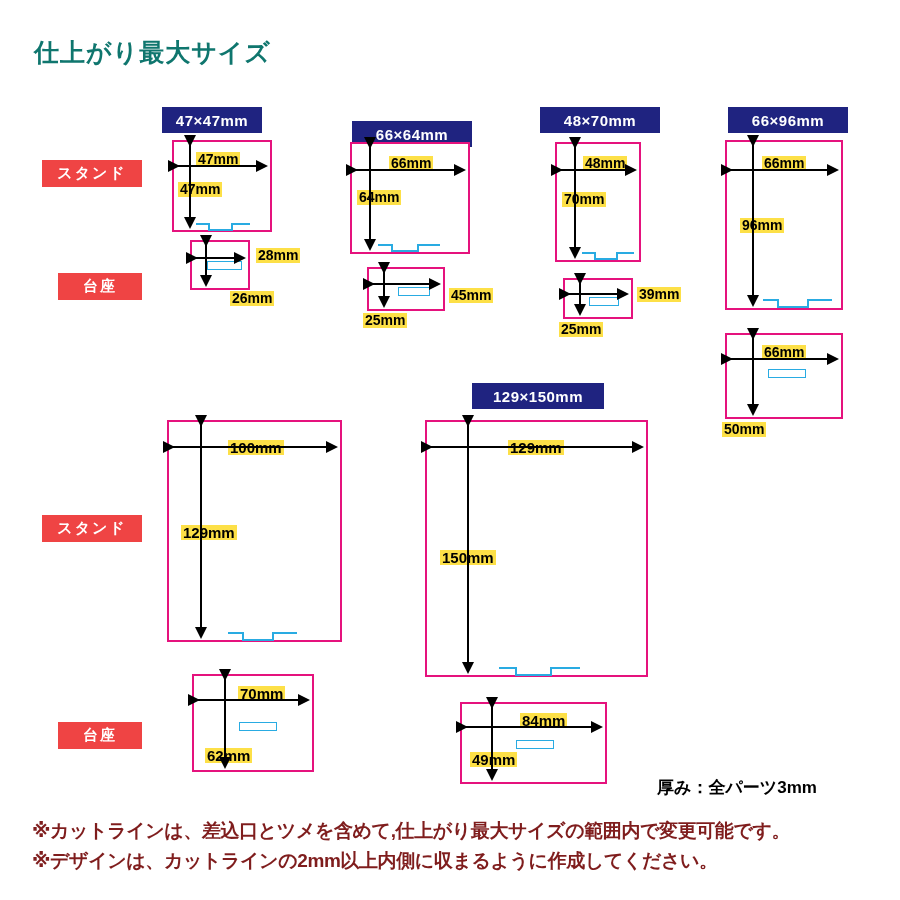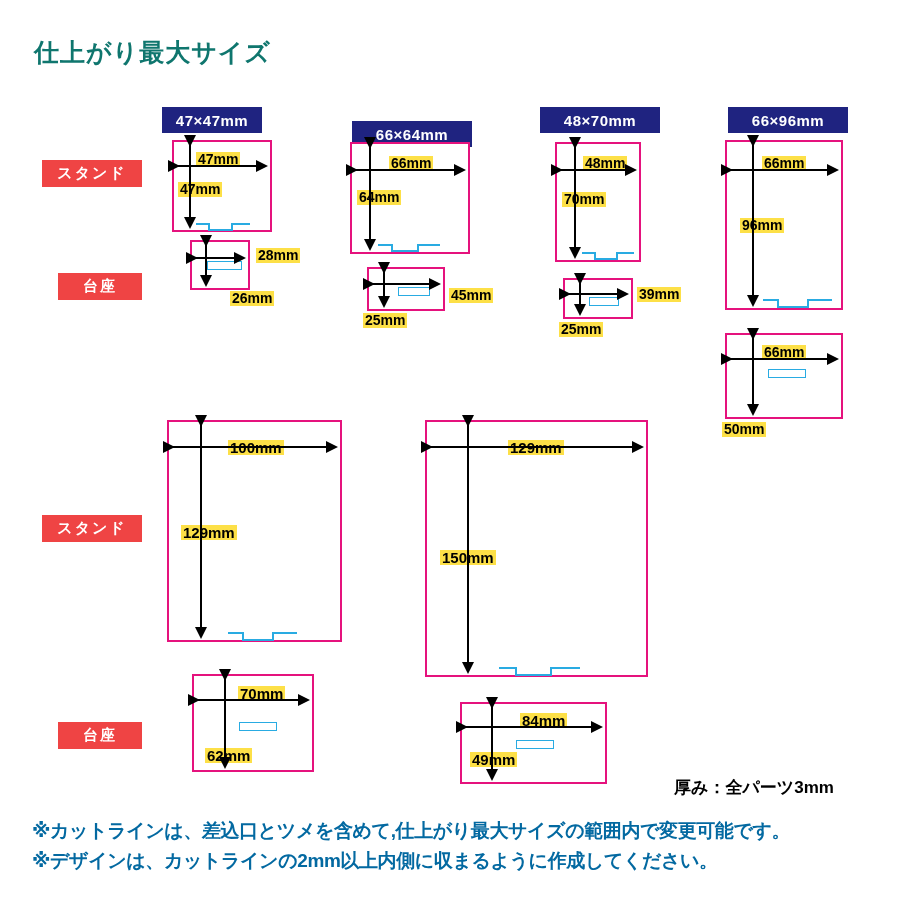--- a/index.html
+++ b/index.html
@@ -55,21 +55,21 @@
     position:absolute;border:1.6px solid #29abe2;background:#ffffff;
     box-sizing:border-box;
   }
 
   
   .thickness-note{
     position:absolute;font-size:17px;font-weight:bold;color:#000;
     white-space:nowrap;
   }
   .note{
-    position:absolute;font-size:19px;font-weight:bold;color:#0369a1;
+    position:absolute;font-size:19px;font-weight:bold;color:#7f1d1d;
     white-space:nowrap;letter-spacing:-0.4px;
   }
 </style>
 </head>
 <body>
 
 <div id="stage">
 
   <div class="page-title">仕上がり最大サイズ</div>
 
@@ -121,30 +121,31 @@
 
   <div class="cut-rect" style="left:167px;top:420px;width:175px;height:222px;"></div>
   <div class="dim lg" style="left:228px;top:440px;">100mm</div>
   <div class="dim lg" style="left:181px;top:525px;">129mm</div>
 
   <div class="cut-rect" style="left:192px;top:674px;width:122px;height:98px;"></div>
   <div class="slot" style="left:239px;top:722px;width:38px;height:9px;"></div>
   <div class="dim lg" style="left:238px;top:686px;">70mm</div>
   <div class="dim lg" style="left:205px;top:748px;">62mm</div>
 
+  <div class="size-badge" style="left:472px;top:383px;width:132px;">129×150mm</div>
   <div class="cut-rect" style="left:425px;top:420px;width:223px;height:257px;"></div>
   <div class="dim lg" style="left:508px;top:440px;">129mm</div>
   <div class="dim lg" style="left:440px;top:550px;">150mm</div>
 
   <div class="cut-rect" style="left:460px;top:702px;width:147px;height:82px;"></div>
   <div class="slot" style="left:516px;top:740px;width:38px;height:9px;"></div>
   <div class="dim lg" style="left:520px;top:713px;text-align:center;">84mm</div>
   <div class="dim lg" style="left:470px;top:752px;">49mm</div>
 
-  <div class="thickness-note" style="left:657px;top:776px;margin-left:17px;">厚み：全パーツ3mm</div>
+  <div class="thickness-note" style="left:657px;top:776px;">厚み：全パーツ3mm</div>
   <div class="note" style="left:32px;top:818px;">※カットラインは、差込口とツメを含めて,仕上がり最大サイズの範囲内で変更可能です。</div>
   <div class="note" style="left:32px;top:848px;">※デザインは、カットラインの2mm以上内側に収まるように作成してください。</div>
 
   <svg class="arrow-layer" viewBox="0 0 900 900" xmlns="http://www.w3.org/2000/svg">
     <defs>
       <marker id="ah" markerWidth="7" markerHeight="7" refX="6" refY="3.5" orient="auto" markerUnits="strokeWidth">
         <path d="M0,0 L7,3.5 L0,7 z" fill="#000"></path>
       </marker>
       <marker id="ahs" markerWidth="6" markerHeight="6" refX="5" refY="3" orient="auto" markerUnits="strokeWidth">
         <path d="M0,0 L6,3 L0,6 z" fill="#000"></path>

